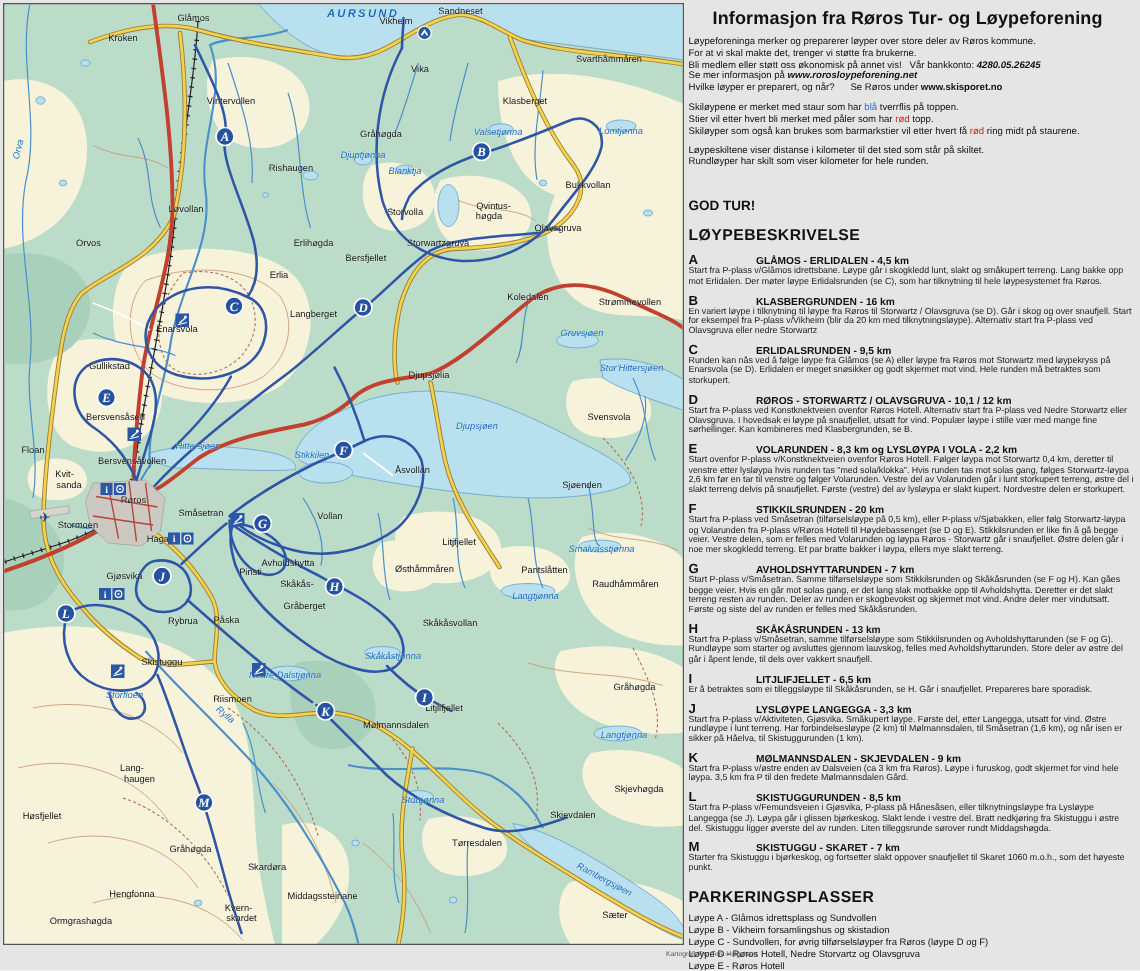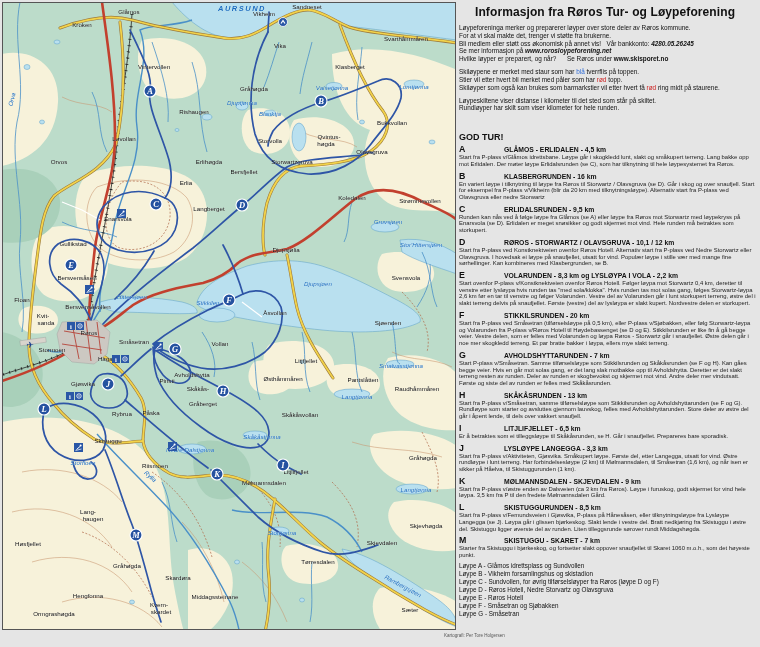--- a/index.html
+++ b/index.html
@@ -457,20 +457,21 @@
           <div><span>Skiløypene er merket med staur som har </span><span class="s-blue">blå</span><span> tverrflis på toppen.</span></div>
           <div><span>Stier vil etter hvert bli merket med påler som har </span><span class="s-red">rød</span><span> topp.</span></div>
           <div><span>Skiløyper som også kan brukes som barmarkstier vil etter hvert få </span><span class="s-red">rød</span><span> ring midt på staurene.</span></div>
         </div>
         <div class="ip">
           <div><span>Løypeskiltene viser distanse i kilometer til det sted som står på skiltet.</span></div>
           <div><span>Rundløyper har skilt som viser kilometer for hele runden.</span></div>
         </div>
       </div>
     <div class="godtur">GOD TUR!</div>
+    <div class="h2">LØYPEBESKRIVELSE</div>
     <div id="trails">
         <div class="trail">
           <div class="trail-h">
             <span class="trail-letter">A</span>
             <span class="trail-title">GLÅMOS - ERLIDALEN - 4,5 km</span>
           </div>
           <div class="trail-body">Start fra P-plass v/Glåmos idrettsbane. Løype går i skogkledd lunt, slakt og småkupert terreng. Lang bakke opp mot Erlidalen. Der møter løype Erlidalsrunden (se C), som har tilknytning til hele løypesystemet fra Røros.</div>
         </div>
         <div class="trail">
           <div class="trail-h">
@@ -550,20 +551,21 @@
           <div class="trail-body">Start fra P-plass v/Femundsveien i Gjøsvika, P-plass på Hånesåsen, eller tilknytningsløype fra Lysløype Langegga (se J). Løypa går i glissen bjørkeskog. Slakt lende i vestre del. Bratt nedkjøring fra Skistuggu i østre del. Skistuggu ligger øverste del av runden. Liten tilleggsrunde sørover rundt Middagshøgda.</div>
         </div>
         <div class="trail">
           <div class="trail-h">
             <span class="trail-letter">M</span>
             <span class="trail-title">SKISTUGGU - SKARET - 7 km</span>
           </div>
           <div class="trail-body">Starter fra Skistuggu i bjørkeskog, og fortsetter slakt oppover snaufjellet til Skaret 1060 m.o.h., som det høyeste punkt.</div>
         </div>
       </div>
+    <div class="h2">PARKERINGSPLASSER</div>
     <div id="parking">
         <div class="pk">Løype A - Glåmos idrettsplass og Sundvollen</div>
         <div class="pk">Løype B - Vikheim forsamlingshus og skistadion</div>
         <div class="pk">Løype C -  Sundvollen, for øvrig tilførselsløyper fra Røros (løype D og F)</div>
         <div class="pk">Løype D - Røros Hotell, Nedre Storvartz og Olavsgruva</div>
         <div class="pk">Løype E - Røros Hotell</div>
         <div class="pk">Løype F - Småsetran og Sjøbakken</div>
         <div class="pk">Løype G - Småsetran</div>
       </div>
 

